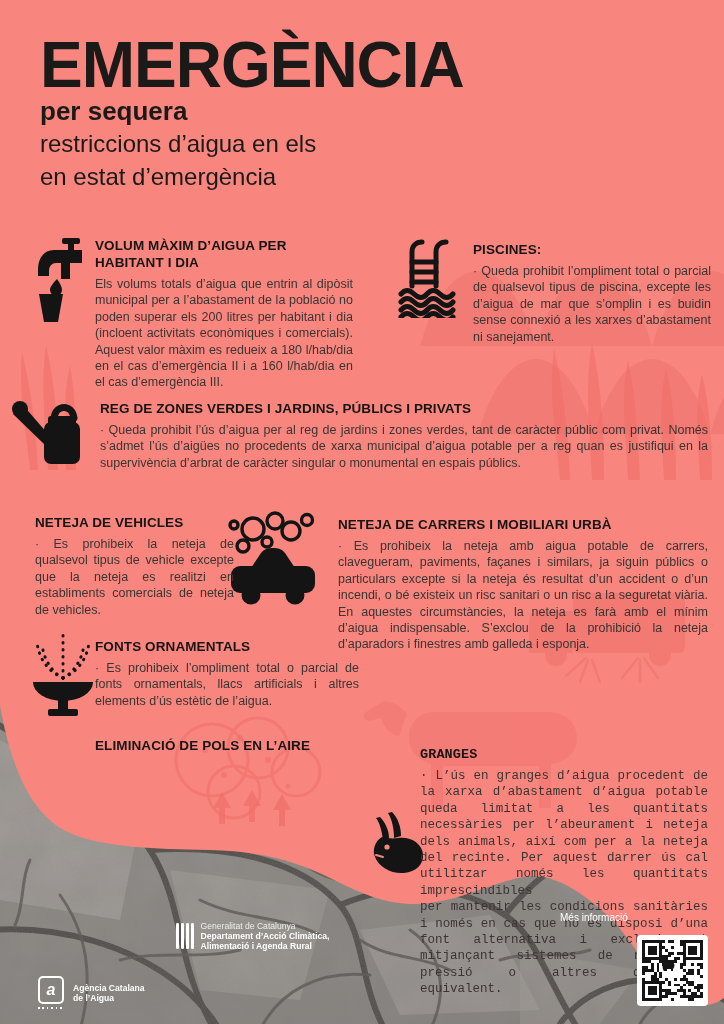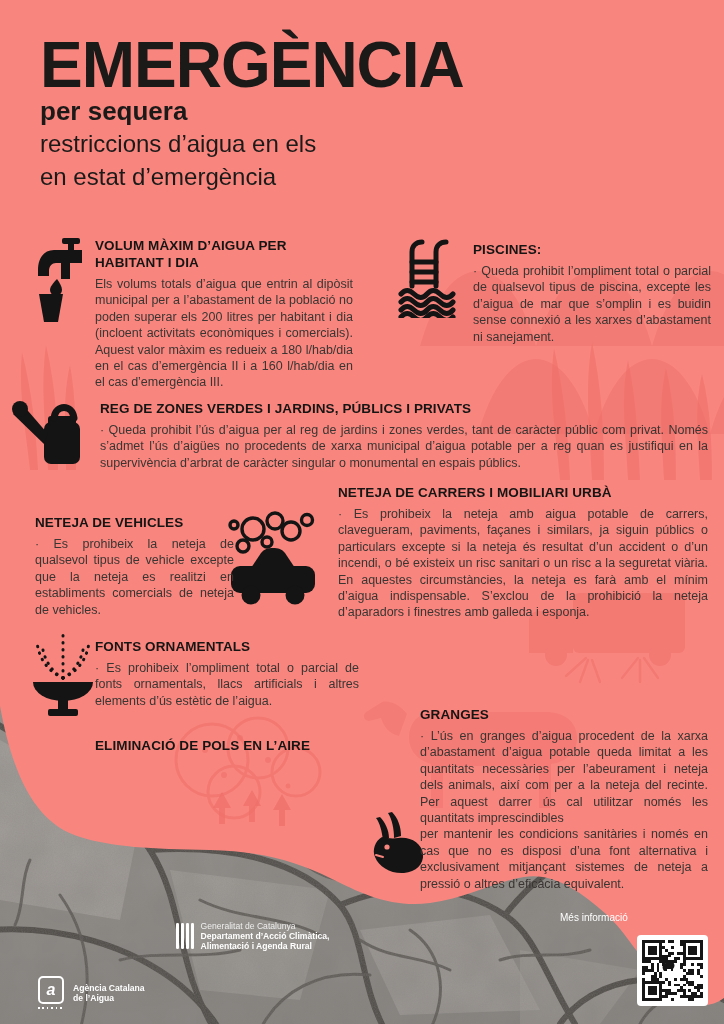--- a/index.html
+++ b/index.html
@@ -21,24 +21,24 @@
   
   .sec{color:#2e2a27;}
   .sec h2{margin:0 0 5px 0;font-size:13.5px;line-height:17px;font-weight:bold;color:#171514;letter-spacing:.1px;}
   .sec p{margin:0;font-size:12.5px;line-height:16.4px;text-align:justify;color:#3a3532;}
   .sec p + p{margin-top:0;}
 
   #sec-volum   {left:95px; top:237px; width:258px;}
   #sec-piscines{left:473px;top:241px; width:238px;}
   #sec-reg     {left:100px;top:400px; width:608px;}
   #sec-vehicles{left:35px; top:514px; width:199px;}
-  #sec-carrers {left:338px;top:484px; width:370px;}
+  #sec-carrers {left:338px;top:516px; width:370px;}
   #sec-fonts   {left:95px; top:638px; width:264px;}
   #sec-pols    {left:95px; top:737px; width:254px;}
-  #sec-granges {left:420px;top:706px; width:288px;}
+  #sec-granges {left:420px;top:746px; width:288px;font-family:Liberation Mono, monospace;}
 
   #icon-faucet  {left:36px; top:236px;}
   #icon-ladder  {left:398px;top:238px;}
   #icon-can     {left:12px; top:396px;}
   #icon-carwash {left:222px;top:508px;}
   #icon-fountain{left:31px; top:620px;}
   #icon-rabbit  {left:370px;top:810px;}
 
   
   #more-info{left:560px;top:912px;width:148px;text-align:left;color:#fff;font-size:10px;}

